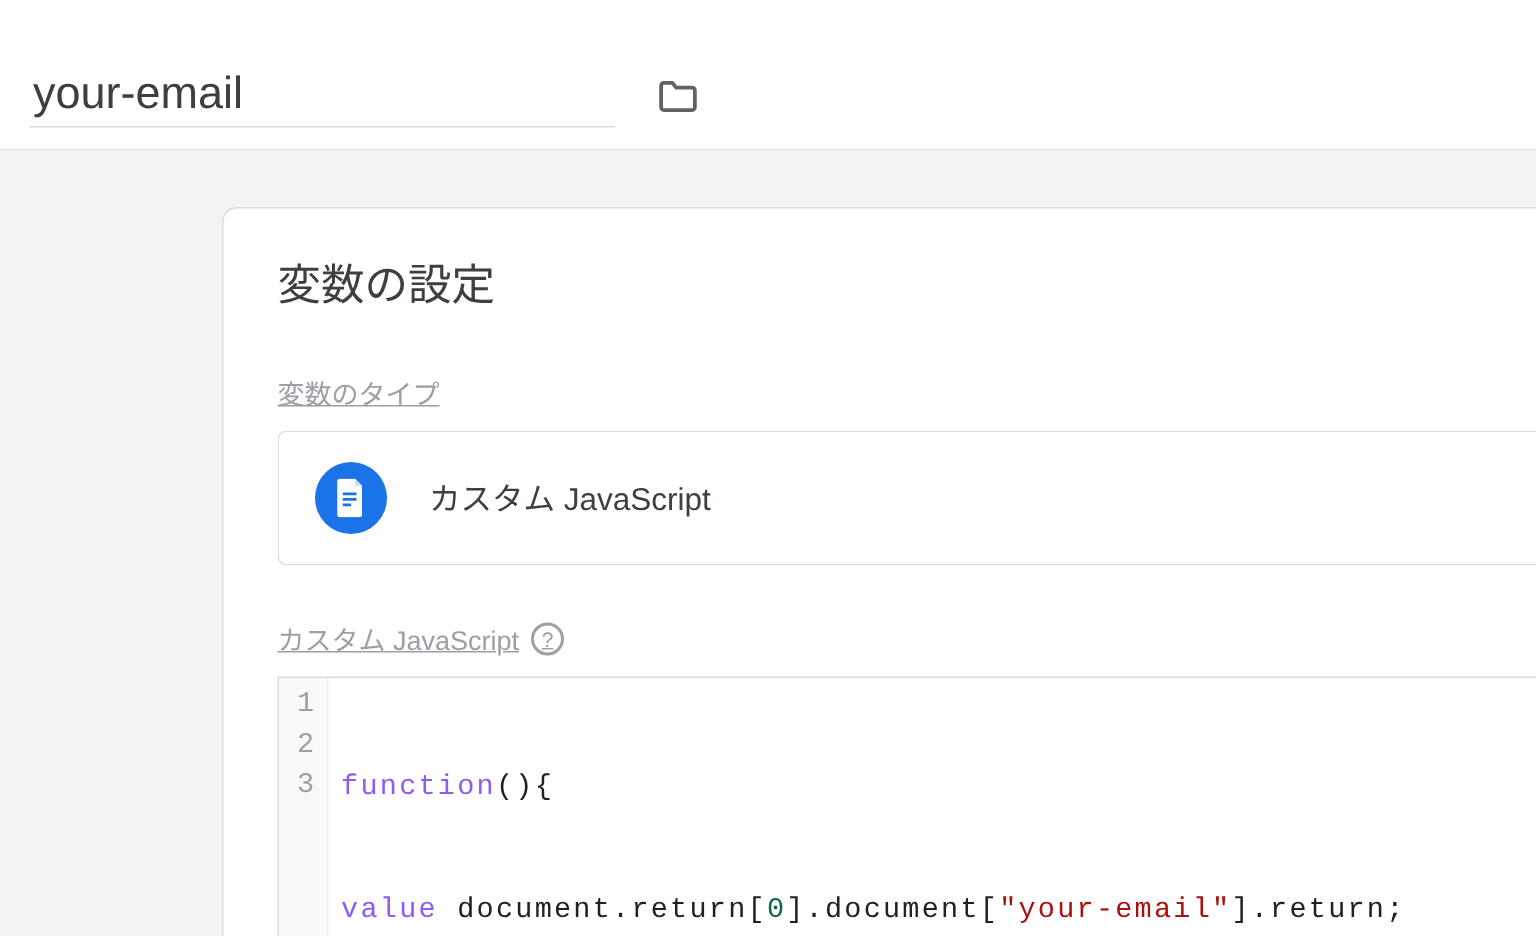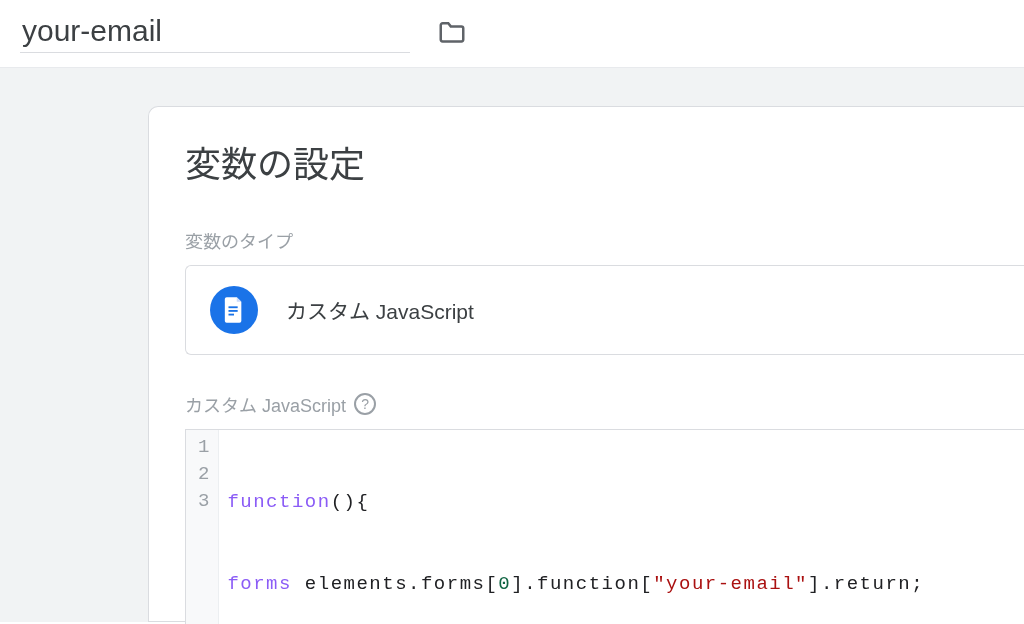--- a/index.html
+++ b/index.html
@@ -11,20 +11,21 @@
     height: 624px;
     overflow: hidden;
   }
   .header {
     display: flex;
     align-items: center;
     gap: 24px;
     padding: 10px 20px 14px 20px;
     border-bottom: 1px solid #e8eaed;
     background: #fff;
+    margin-top: 32px;
   }
   .title-input {
     font-size: 30px;
     font-weight: 400;
     color: #3c4043;
     border: none;
     border-bottom: 1px solid #dadce0;
     padding: 4px 2px 4px 2px;
     min-width: 175px;
     background: transparent;
@@ -51,32 +52,33 @@
   .card {
     background: #fff;
     border: 1px solid #dadce0;
     border-right: none;
     border-top-left-radius: 10px;
     border-bottom-left-radius: 0;
     padding: 28px 0 0 36px;
     height: 100%;
   }
   .section-title {
-    font-size: 36px;
+    font-size: 29px;
     font-weight: 400;
     color: #3c4043;
     margin-bottom: 40px;
   }
   .sub-label {
     font-size: 18px;
     color: #9aa0a6;
     margin-bottom: 12px;
     display: flex;
     align-items: center;
     gap: 8px;
+    text-decoration: underline;
   }
   .type-box {
     border: 1px solid #dadce0;
     border-right: none;
     border-radius: 6px 0 0 6px;
     display: flex;
     align-items: center;
     gap: 28px;
     padding: 20px 24px;
     cursor: pointer;
@@ -179,19 +181,19 @@
     </div>
 
     <div class="code-editor">
       <div class="gutter">
         <div>1</div>
         <div>2</div>
         <div>3</div>
       </div>
       <div class="code-lines">
         <div class="line"><span class="tok-kw">function</span><span class="tok-plain">(){</span></div>
-        <div class="line"><span class="tok-kw">forms</span><span class="tok-plain"> elements.forms[</span><span class="tok-num">0</span><span class="tok-plain">].function[</span><span class="tok-str">"your-email"</span><span class="tok-plain">].return;</span></div>
+        <div class="line"><span class="tok-kw">value</span><span class="tok-plain"> document.return[</span><span class="tok-num">0</span><span class="tok-plain">].document[</span><span class="tok-str">"your-email"</span><span class="tok-plain">].return;</span></div>
         
       </div>
     </div>
 
   </div>
 </div>
 
 </body></html>

